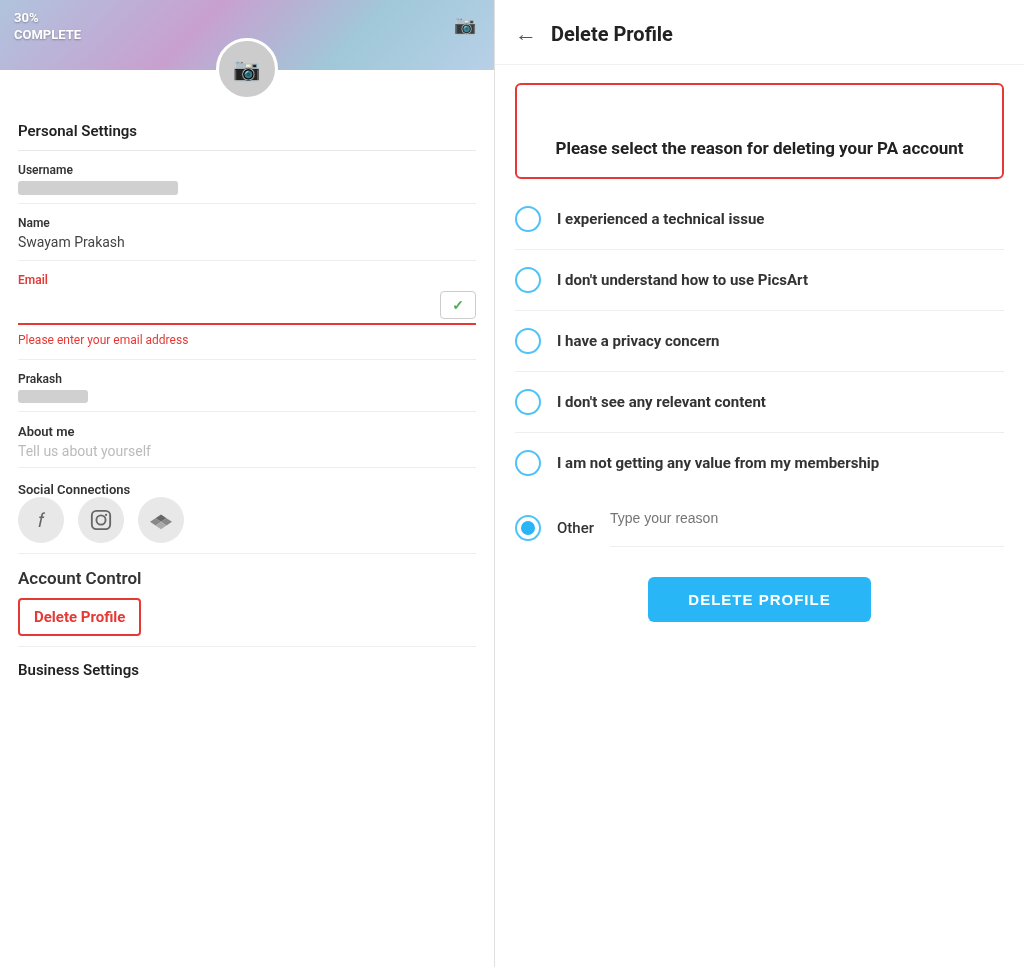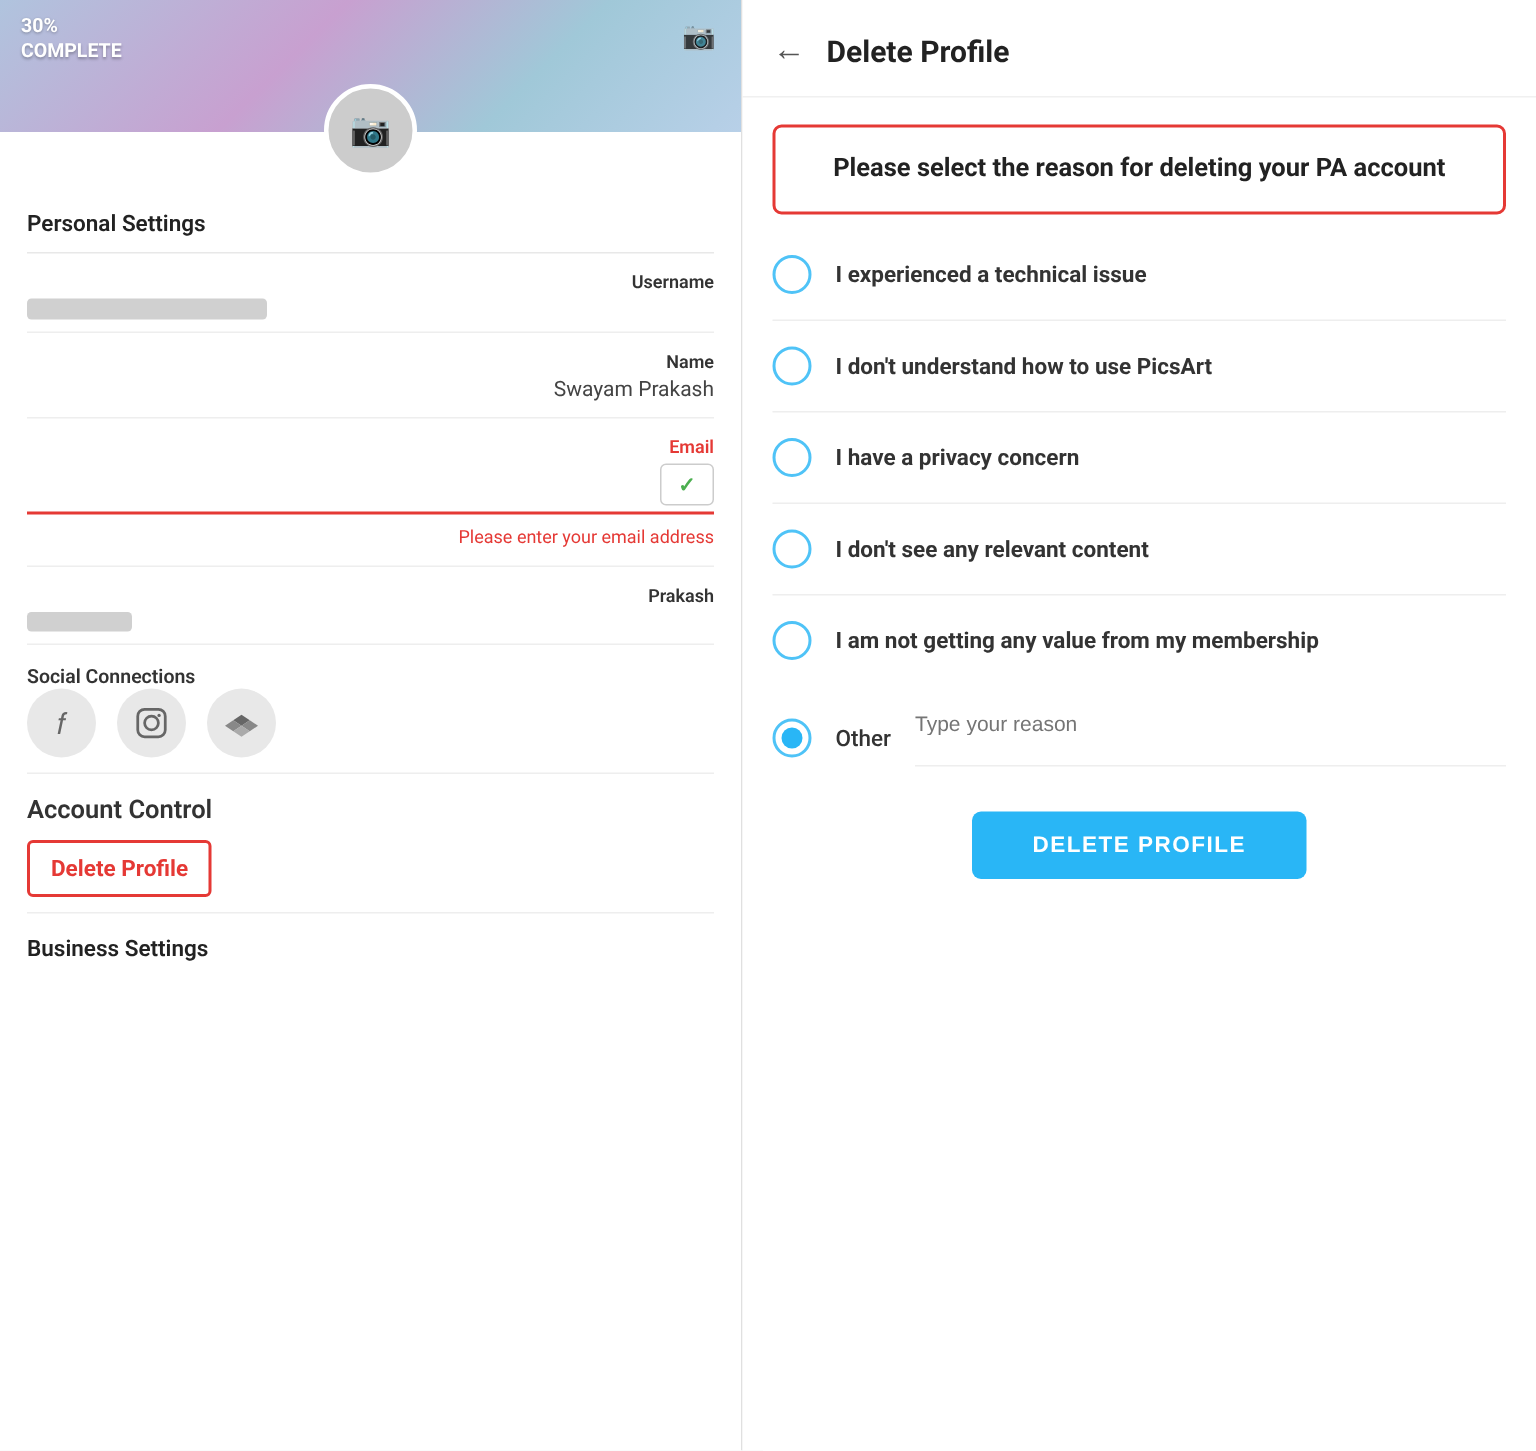--- a/index.html
+++ b/index.html
@@ -18,21 +18,21 @@
       width: 495px;
       background: #fff;
       display: flex;
       flex-direction: column;
       overflow: hidden;
       border-right: 1px solid #e0e0e0;
     }
 
     .profile-header {
       width: 100%;
-      height: 88px;
+      height: 70px;
       background: linear-gradient(135deg, #b0c4de 0%, #c8a0d0 40%, #a0c8d8 70%, #b8d0e8 100%);
       display: flex;
       align-items: flex-start;
       justify-content: space-between;
       padding: 10px 14px;
       position: relative;
     }
 
     .progress-text {
       color: #fff;
@@ -81,21 +81,20 @@
       font-size: 15px;
       font-weight: 600;
       color: #222;
       padding: 14px 0 10px 0;
       border-bottom: 1px solid #e8e8e8;
     }
 
     .field-block {
       padding: 12px 0 4px 0;
       border-bottom: 1px solid #eeeeee;
-      text-align: right;
     }
 
     .field-label {
       font-size: 12px;
       font-weight: 600;
       color: #333;
       margin-bottom: 4px;
     }
 
     .field-label.red {
@@ -281,20 +280,21 @@
       margin: 18px 0 10px 0;
       padding: 16px 18px;
       text-align: center;
     }
 
     .reason-header-text {
       font-size: 17px;
       font-weight: 700;
       color: #222;
       line-height: 1.4;
+      margin-top: 36px;
     }
 
     .reason-list {
       list-style: none;
       margin: 0;
       padding: 0;
     }
 
     .reason-item {
       display: flex;
@@ -411,20 +411,24 @@
         <div class="checkmark-box">✓</div>
       </div>
       <div class="error-text">Please enter your email address</div>
     </div>
 
     <div class="field-block">
       <div class="field-label">Prakash</div>
       <div class="field-value blurred-sm">&nbsp;</div>
     </div>
 
+    <div class="about-me-block">
+      <div class="about-me-label">About me</div>
+      <div class="about-me-placeholder">Tell us about yourself</div>
+    </div>
 
     <div class="social-section">
       <div class="social-label">Social Connections</div>
       <div class="social-icons-row">
         <div class="social-icon-circle">𝑓</div>
         <div class="social-icon-circle">
           <svg width="22" height="22" viewBox="0 0 24 24" fill="#666">
             <rect x="2" y="2" width="20" height="20" rx="5" ry="5" fill="none" stroke="#666" stroke-width="2"></rect>
             <circle cx="12" cy="12" r="5" fill="none" stroke="#666" stroke-width="2"></circle>
             <circle cx="17.5" cy="6.5" r="1.2" fill="#666"></circle>

